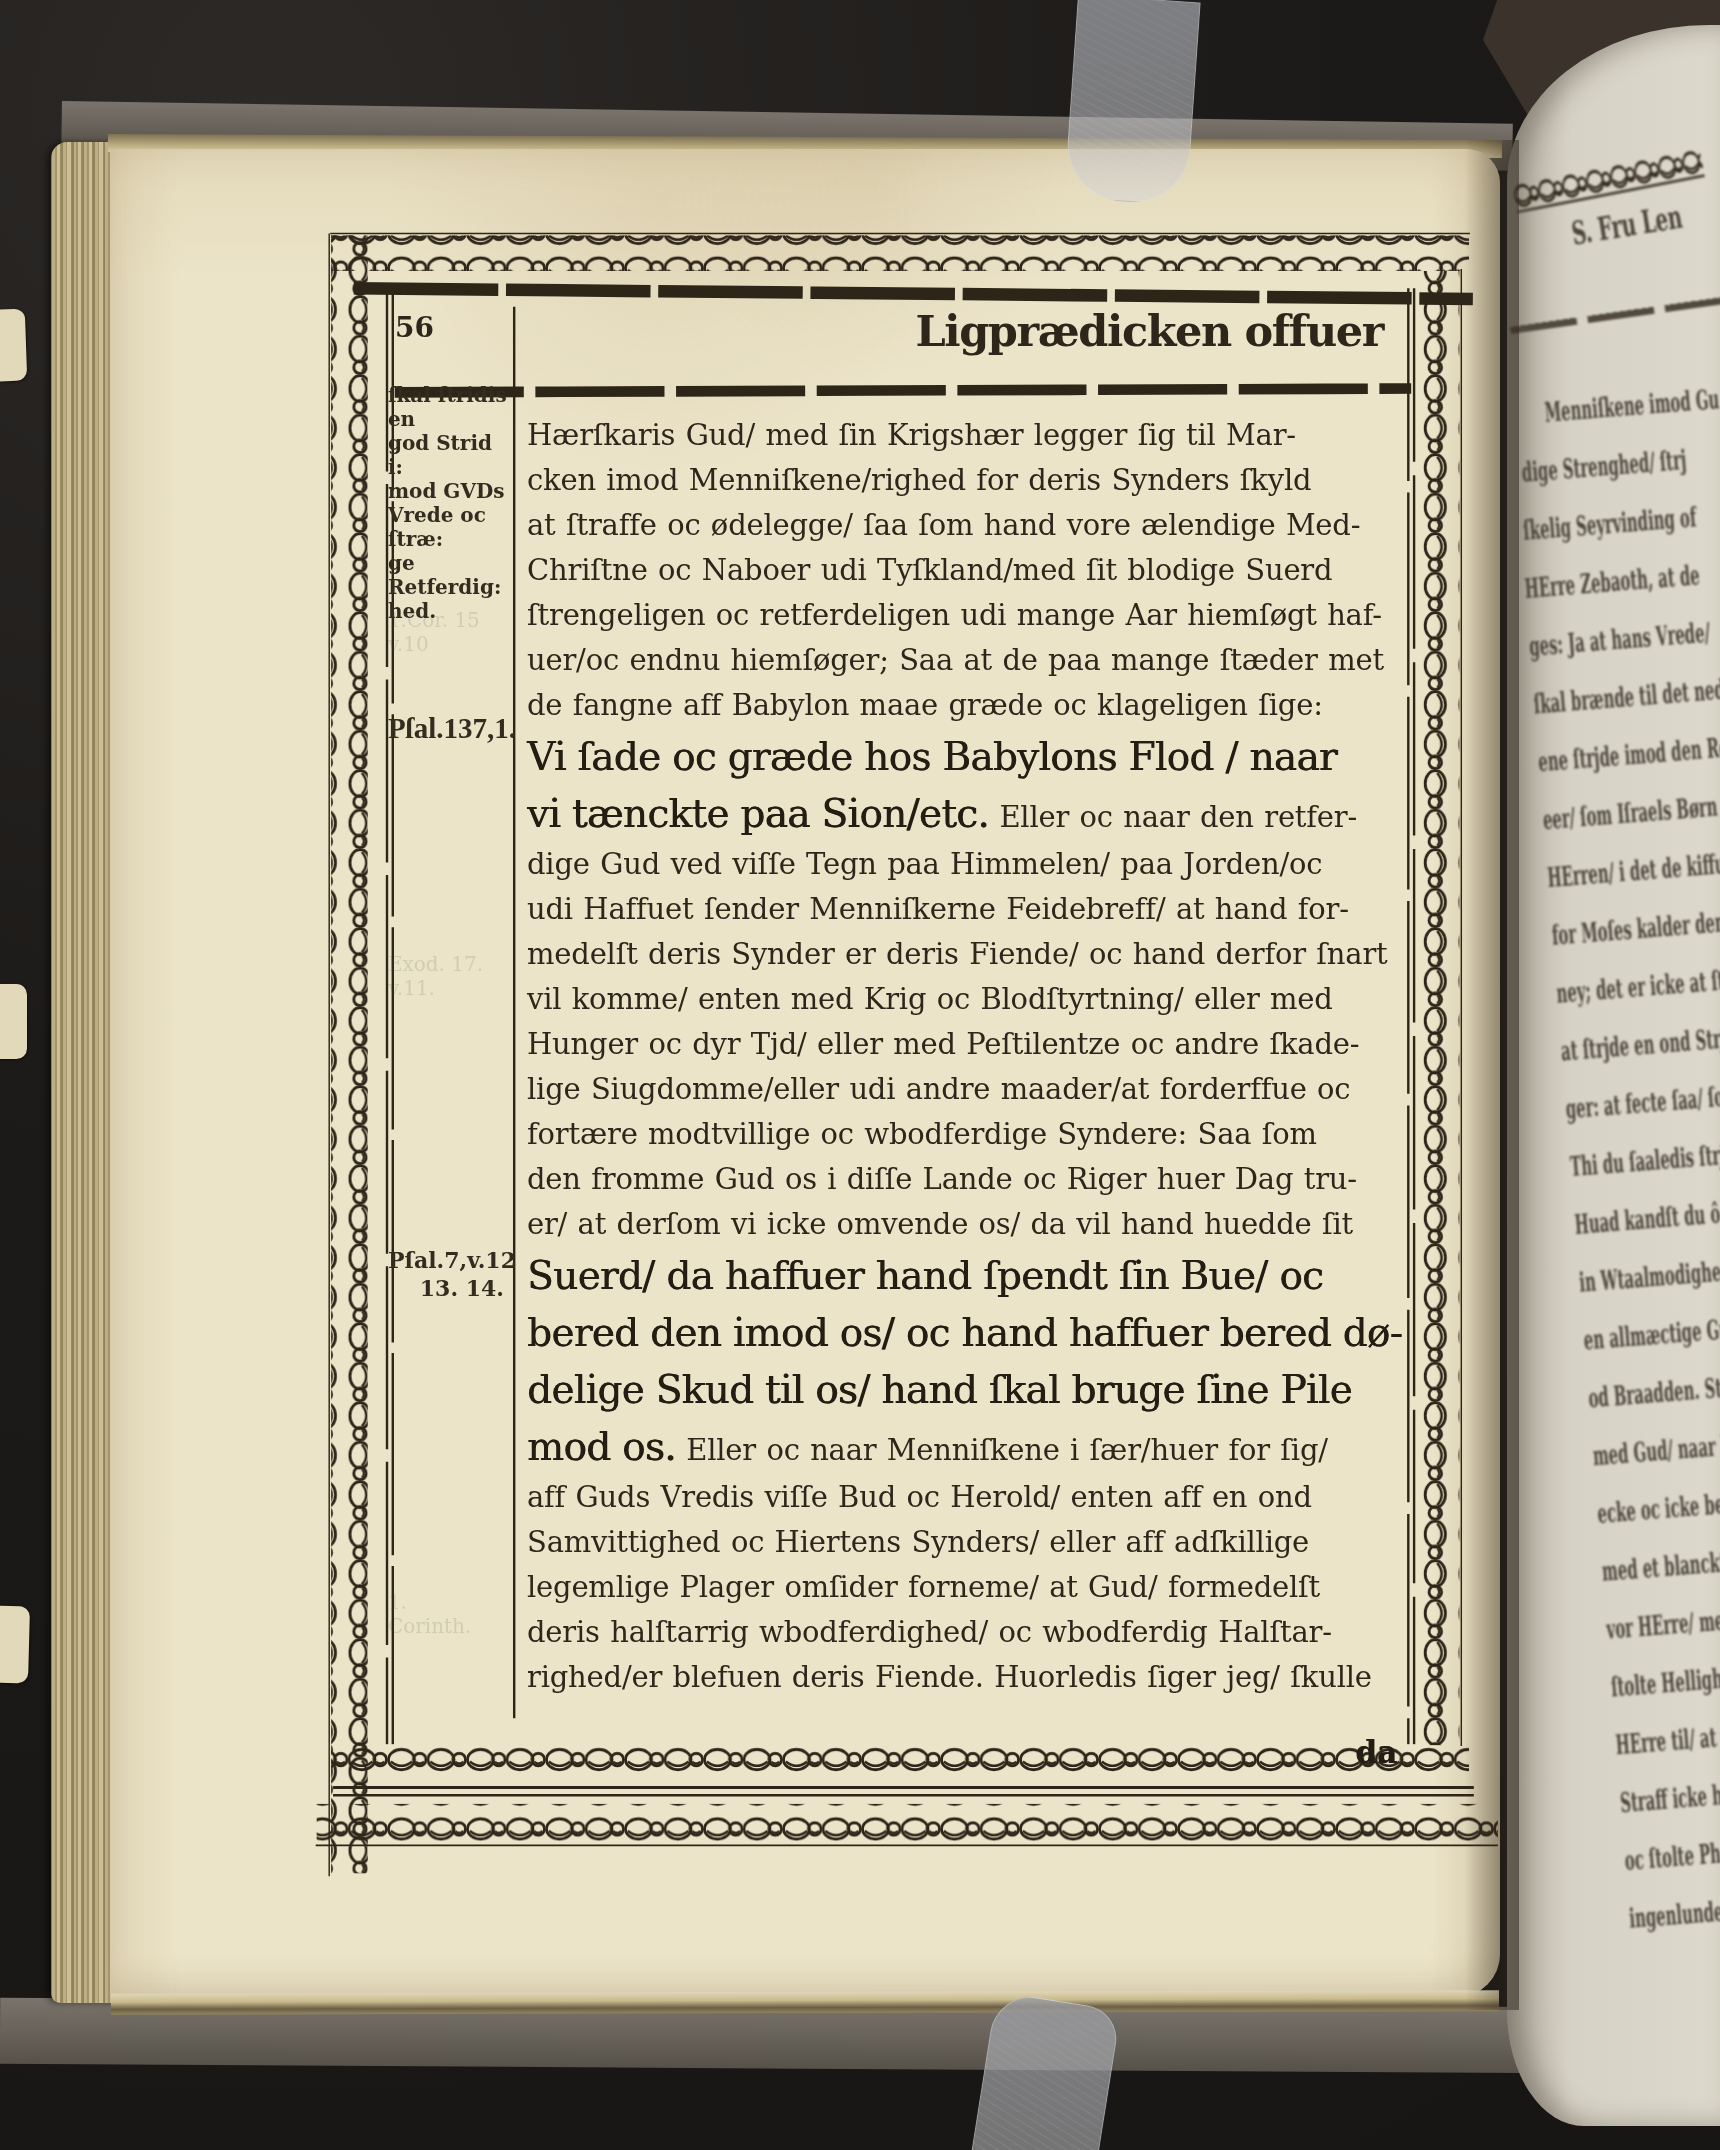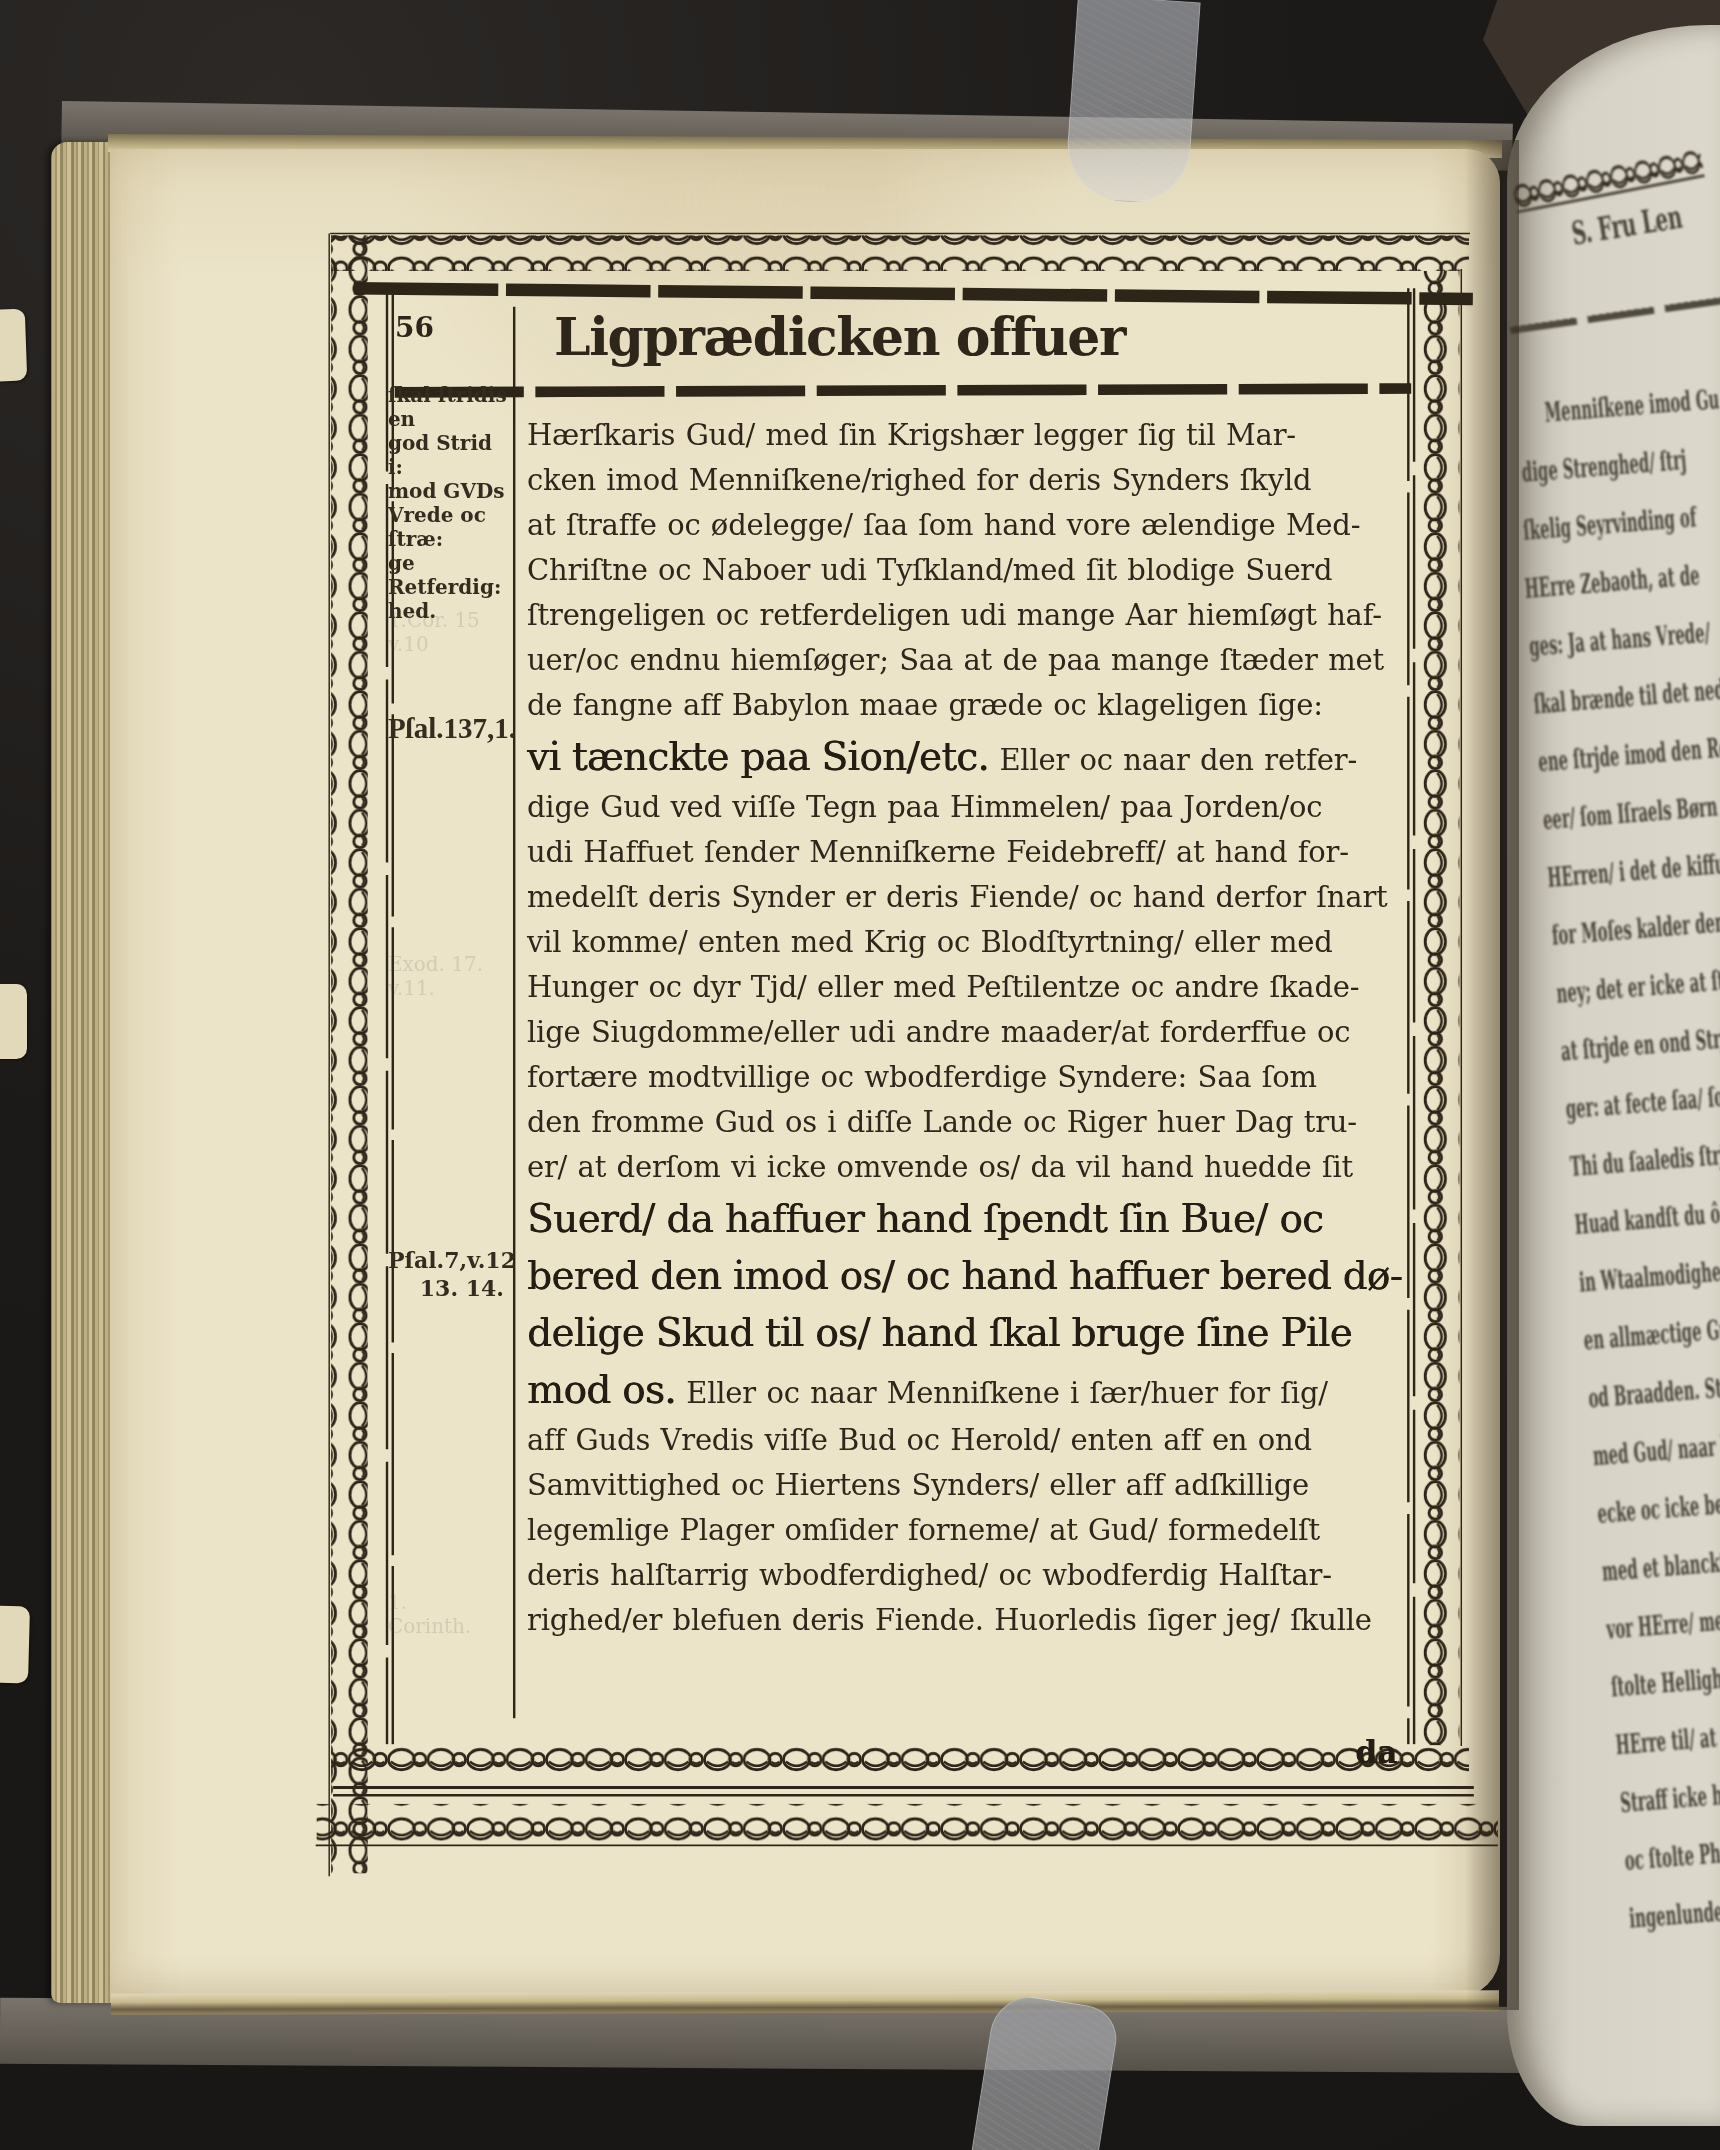--- a/index.html
+++ b/index.html
@@ -51,21 +51,21 @@
     transform:rotate(-8deg);transform-origin:left top;}
   .rp-lines{position:absolute;left:-3.9px;top:362px;width:626px;
     transform:rotate(-4.5deg) scaleX(.55);transform-origin:0 0;}
   .rl{font-size:27px;line-height:58px;height:58px;white-space:nowrap;font-weight:bold;margin-left:10.6px;}
   .rl:nth-child(1){margin-left:72px;}
   .rl:nth-child(2){margin-left:22px;}
   .rl:nth-child(3){margin-left:16.4px;}
   
   .frame-svg{left:308px;top:216px;}
   .page-number{left:395px;top:311px;font-size:28px;font-weight:bold;color:var(--ink);}
-  .page-title{left:554px;top:306px;width:829px;text-align:left;font-size:52px;font-weight:bold;
+  .page-title{left:554px;top:306px;width:829px;text-align:right;font-size:43px;font-weight:bold;
     color:var(--ink);letter-spacing:-1.4px;white-space:nowrap;}
   .margin-notes{left:386px;top:0;width:121px;height:1928px;}
   .note{position:absolute;left:1.9px;width:119px;font-weight:bold;color:#352c20;
     font-size:20px;line-height:24px;}
   .n1{top:383px;}
   .n2{top:608px;}
   .n3{top:716px;font-size:29px;font-family:Liberation Serif, serif;}
   .n4{top:952px;}
   .n5{top:1247px;font-size:22px;line-height:27.5px;}
   .n5 .nl:nth-child(2){text-align:right;padding-right:2.9px;}
@@ -185,20 +185,21 @@
   </div>
 
 <div class="abs body-text z7">
     <div class="line reg"><span class="r">Hærſkaris Gud/ med ſin Krigshær legger ſig til Mar-</span></div>
     <div class="line reg"><span class="r">cken imod Menniſkene/righed for deris Synders ſkyld</span></div>
     <div class="line reg"><span class="r">at ſtraffe oc ødelegge/ ſaa ſom hand vore ælendige Med-</span></div>
     <div class="line reg"><span class="r">Chriſtne oc Naboer udi Tyſkland/med ſit blodige Suerd</span></div>
     <div class="line reg"><span class="r">ſtrengeligen oc retferdeligen udi mange Aar hiemſøgt haf-</span></div>
     <div class="line reg"><span class="r">uer/oc endnu hiemſøger; Saa at de paa mange ſtæder met</span></div>
     <div class="line reg"><span class="r">de fangne aff Babylon maae græde oc klageligen ſige:</span></div>
+    <div class="line quote"><span class="q">Vi ſade oc græde hos Babylons Flod / naar</span></div>
     <div class="line mixed"><span class="q">vi tænckte paa Sion/etc.</span><span class="r"> Eller oc naar den retfer-</span></div>
     <div class="line reg"><span class="r">dige Gud ved viſſe Tegn paa Himmelen/ paa Jorden/oc</span></div>
     <div class="line reg"><span class="r">udi Haffuet ſender Menniſkerne Feidebreff/ at hand for-</span></div>
     <div class="line reg"><span class="r">medelſt deris Synder er deris Fiende/ oc hand derfor ſnart</span></div>
     <div class="line reg"><span class="r">vil komme/ enten med Krig oc Blodſtyrtning/ eller med</span></div>
     <div class="line reg"><span class="r">Hunger oc dyr Tjd/ eller med Peſtilentze oc andre ſkade-</span></div>
     <div class="line reg"><span class="r">lige Siugdomme/eller udi andre maader/at forderffue oc</span></div>
     <div class="line reg"><span class="r">fortære modtvillige oc wbodferdige Syndere: Saa ſom</span></div>
     <div class="line reg"><span class="r">den fromme Gud os i diſſe Lande oc Riger huer Dag tru-</span></div>
     <div class="line reg"><span class="r">er/ at derſom vi icke omvende os/ da vil hand huedde ſit</span></div>

